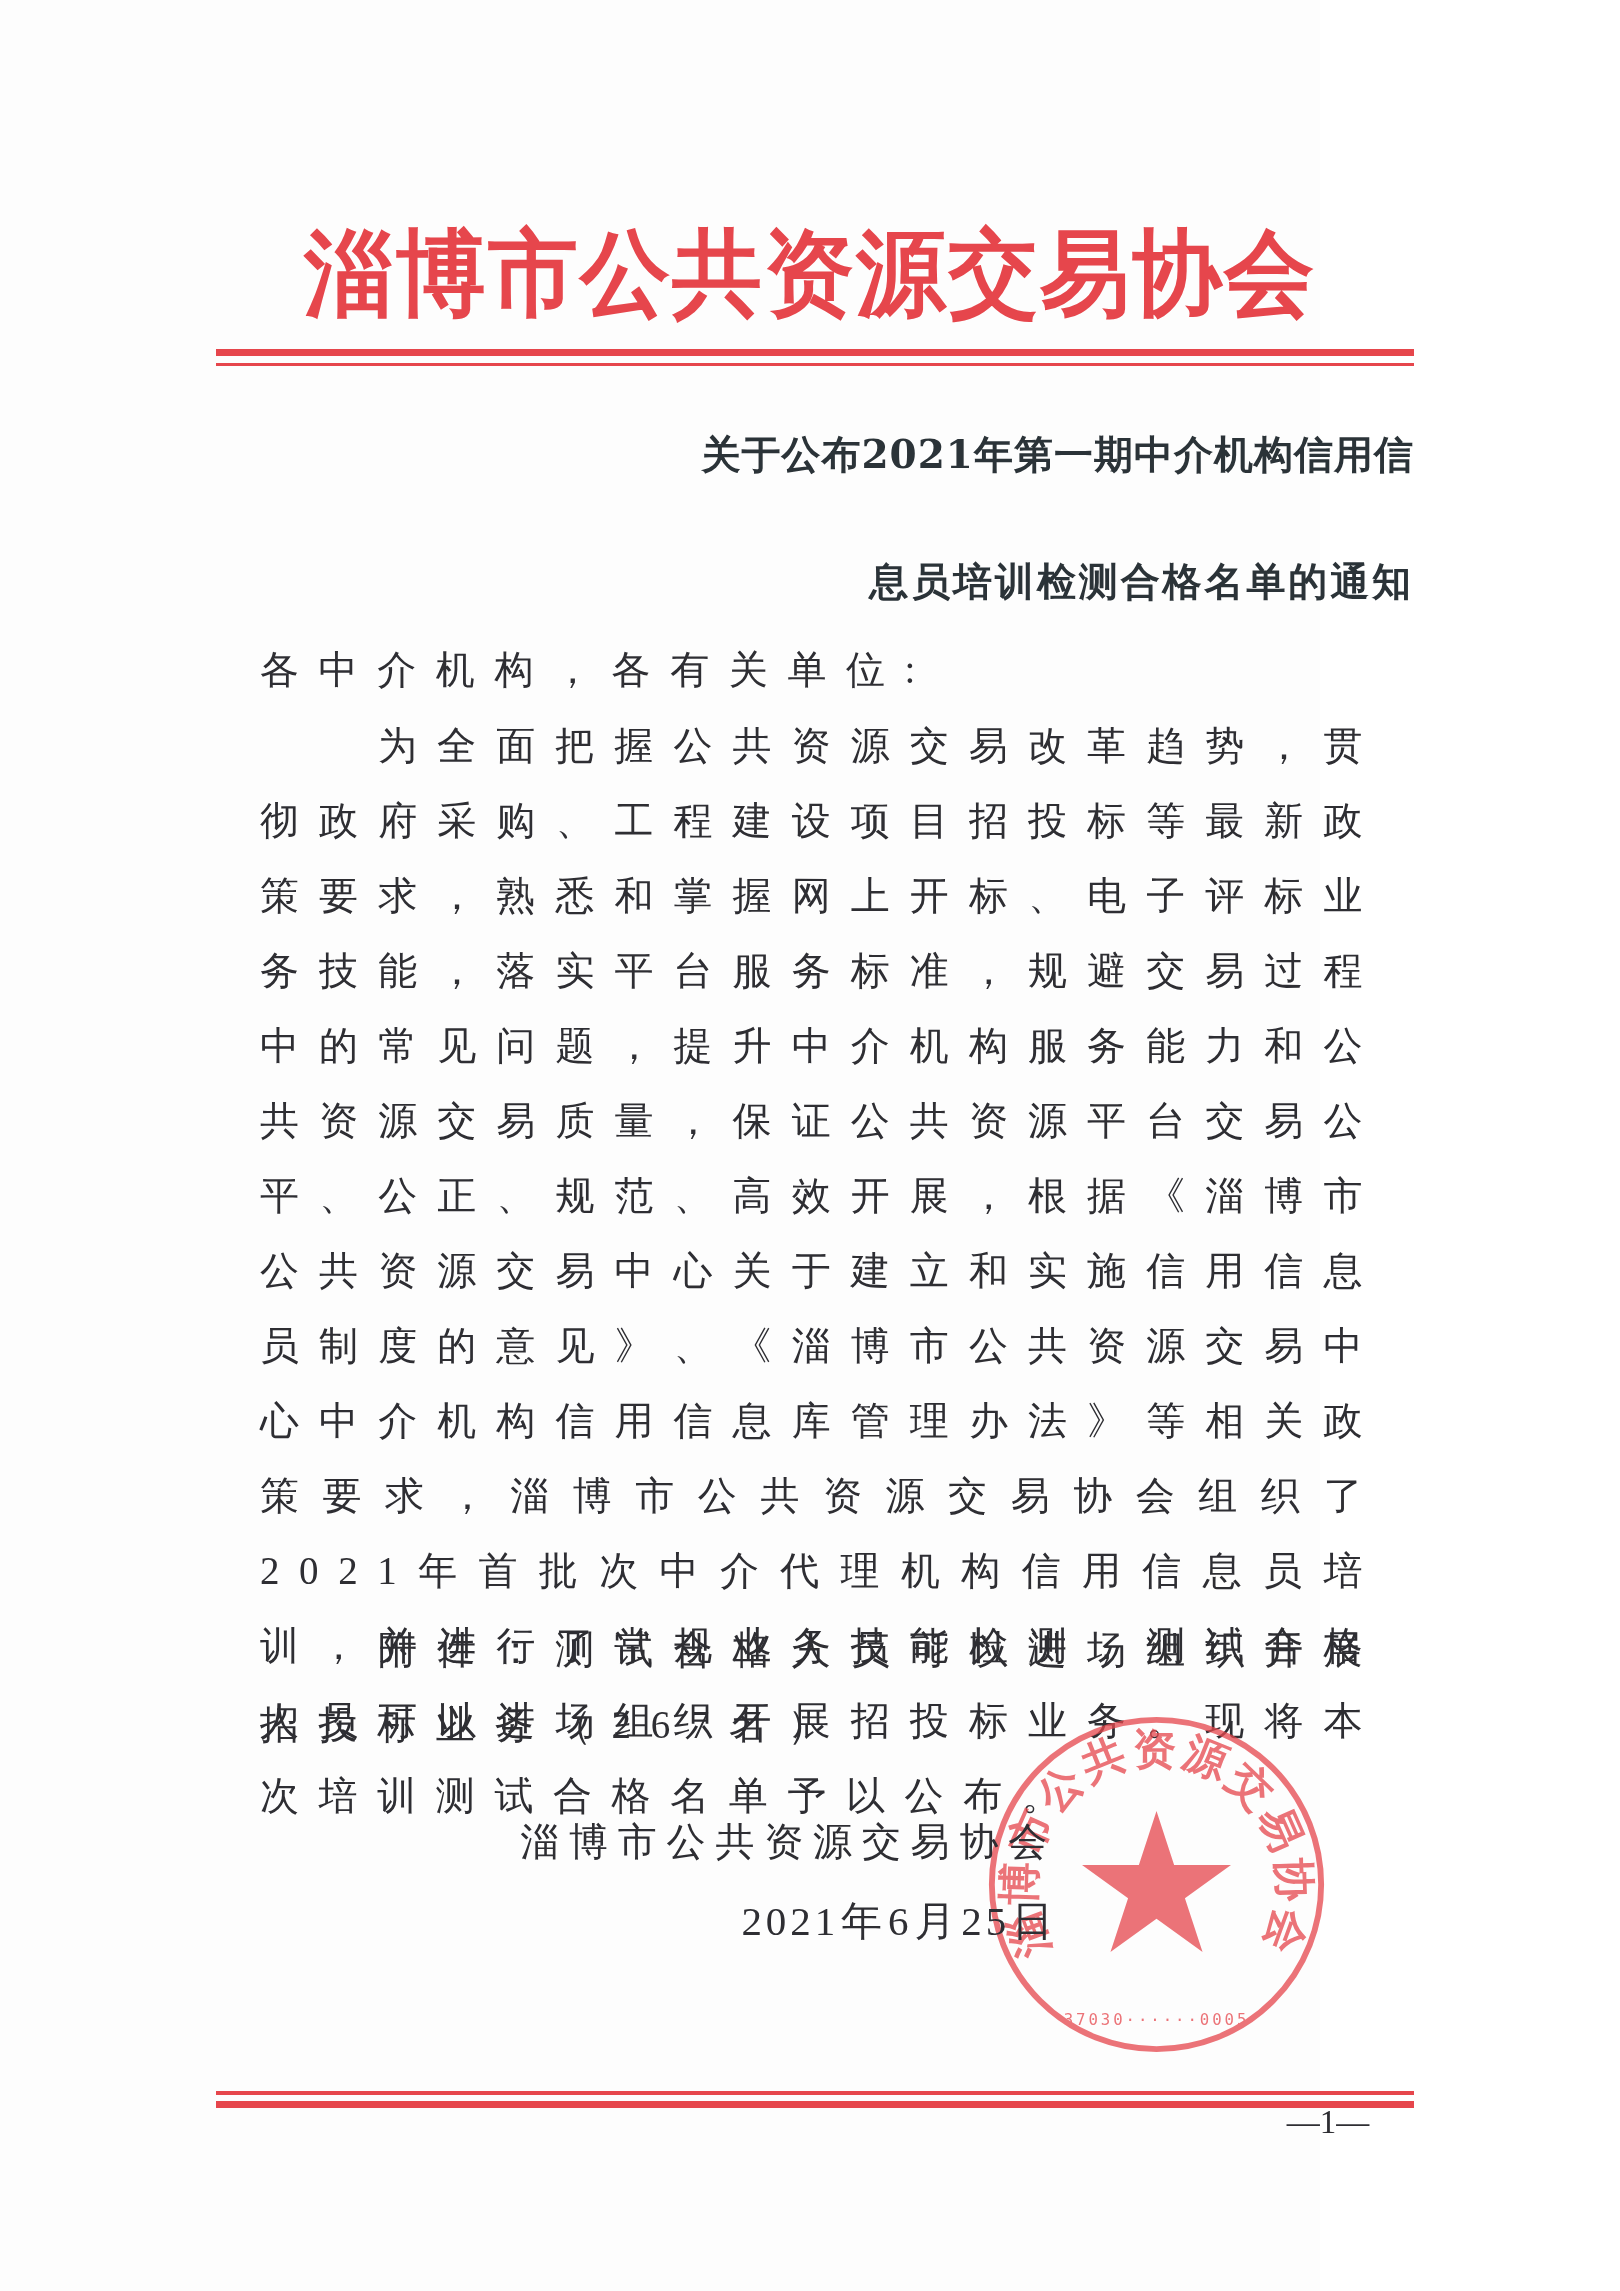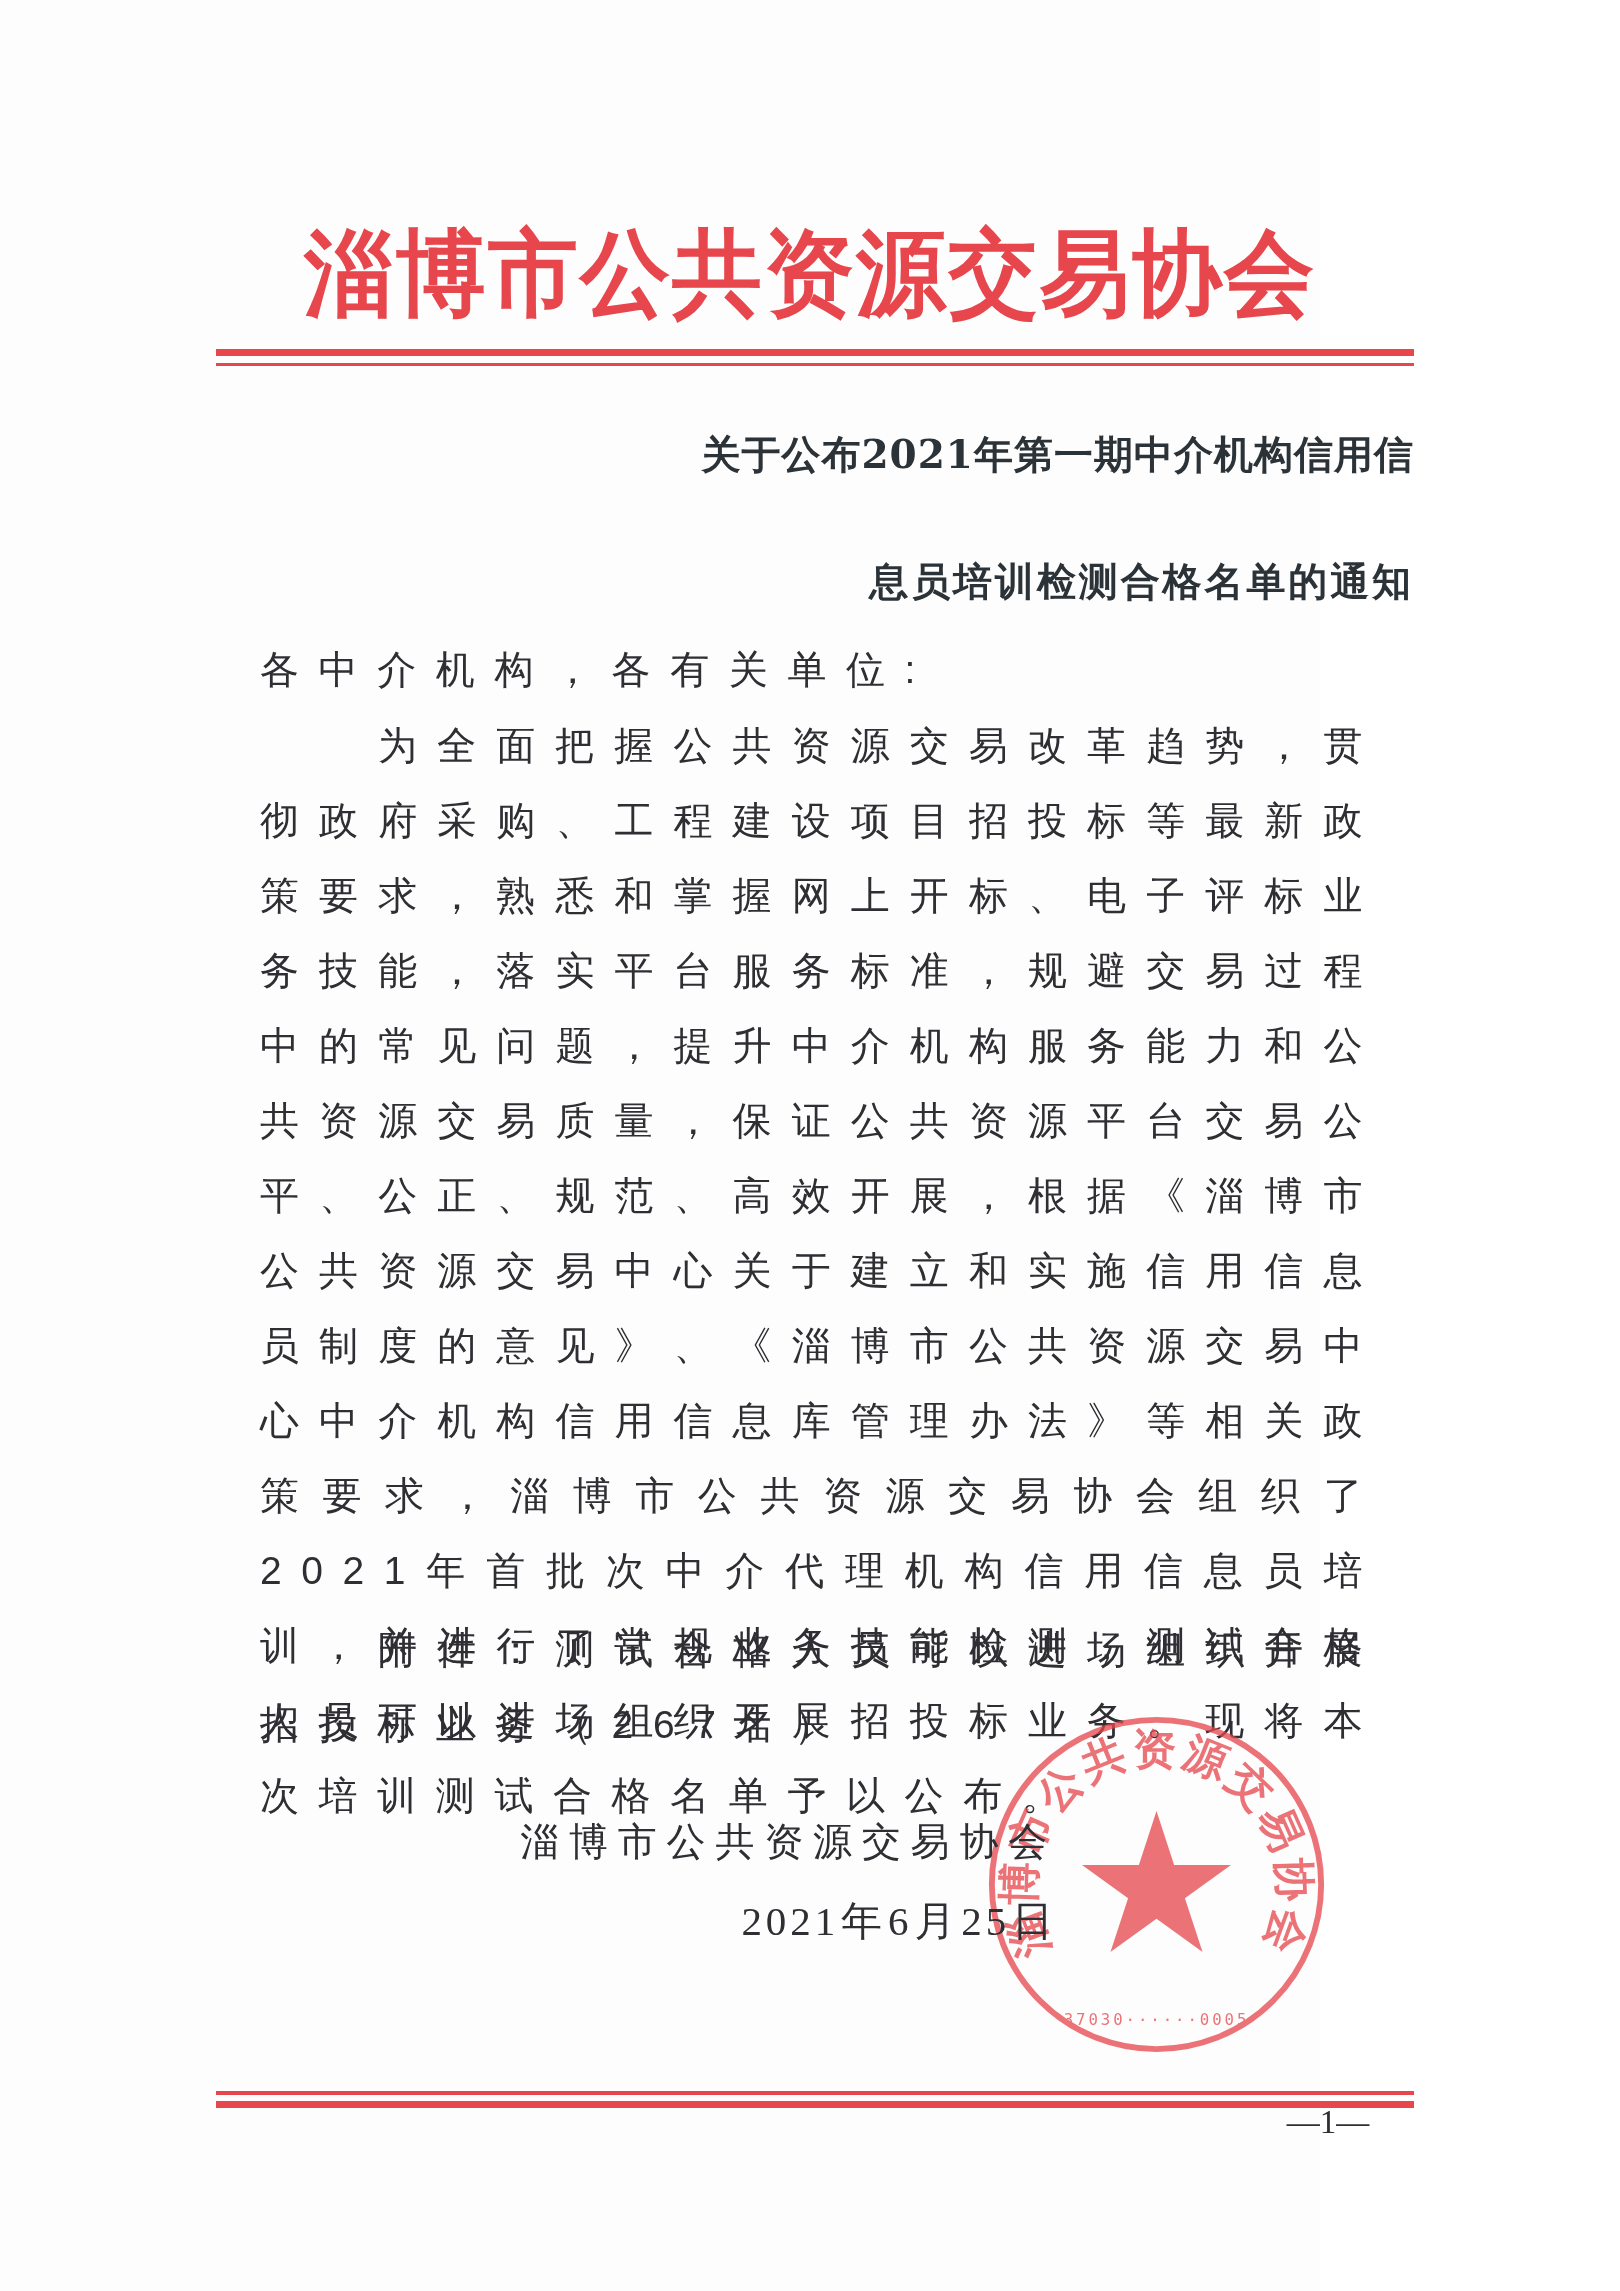--- a/index.html
+++ b/index.html
@@ -22,21 +22,21 @@
   .title {
     position: absolute; left: 216px; width: 1198px; text-align: right;
     font-family: "DejaVu Serif", "Liberation Serif", serif; font-weight: bold;
     color: #2b3338; font-size: 39px; line-height: 84px;
   }
   .title-line1 { top: 412px; letter-spacing: 1px; }
   .title-line2 { top: 495px; letter-spacing: 2.9px; margin-top: 44px; }
 
   .body-text {
     position: absolute; left: 260px; width: 1122px;
-    font-family: Liberation Sans, sans-serif;
+    font-family: Liberation Serif, serif;
     color: #2e2e33; font-size: 39px; line-height: 75px; letter-spacing: 19.6px;
     text-align: justify;
   }
   .salutation { top: 632px; }
   .paragraph  { top: 708px; text-indent: 118px; }
   .attachment { top: 1612px; text-indent: 118px; }
 
   .signature {
     position: absolute; right: 263px; top: 1817px; text-align: right;
     font-family: "DejaVu Sans", "Liberation Sans", sans-serif;

